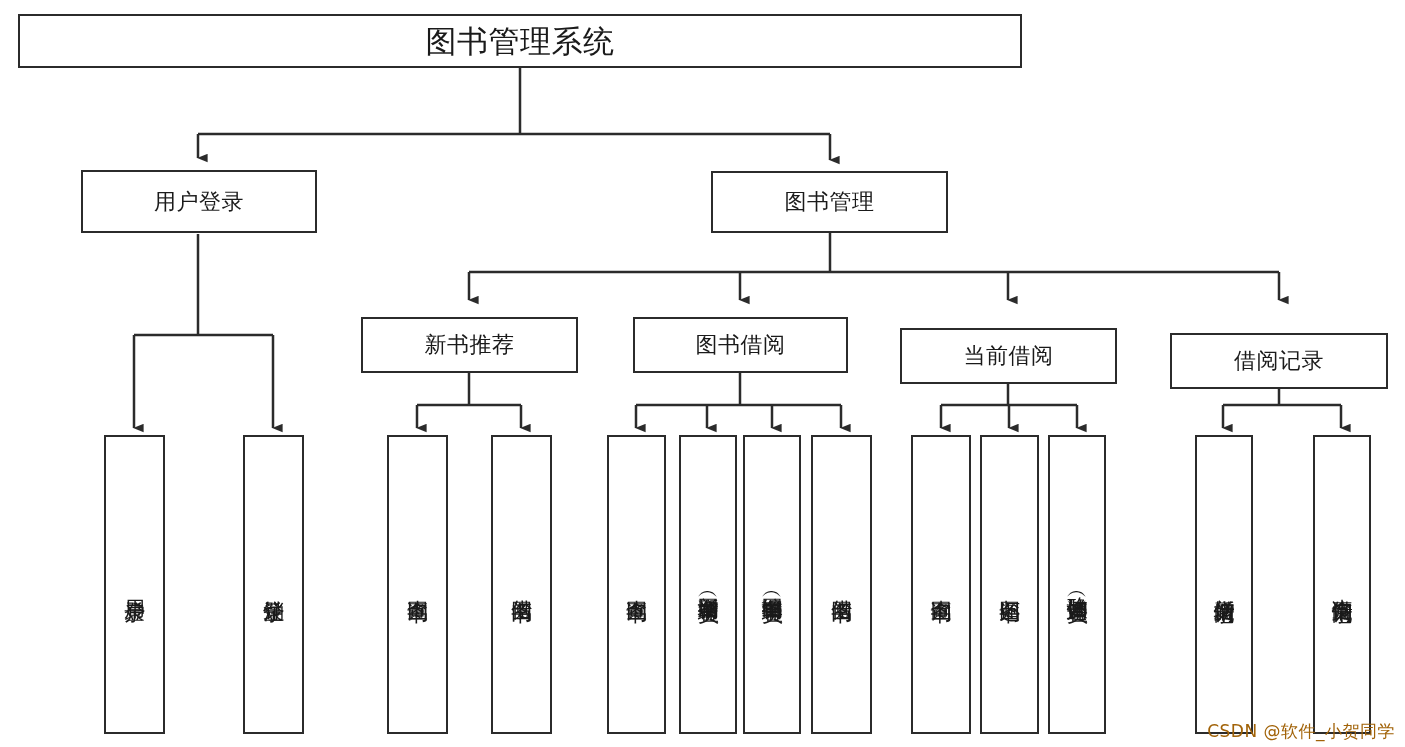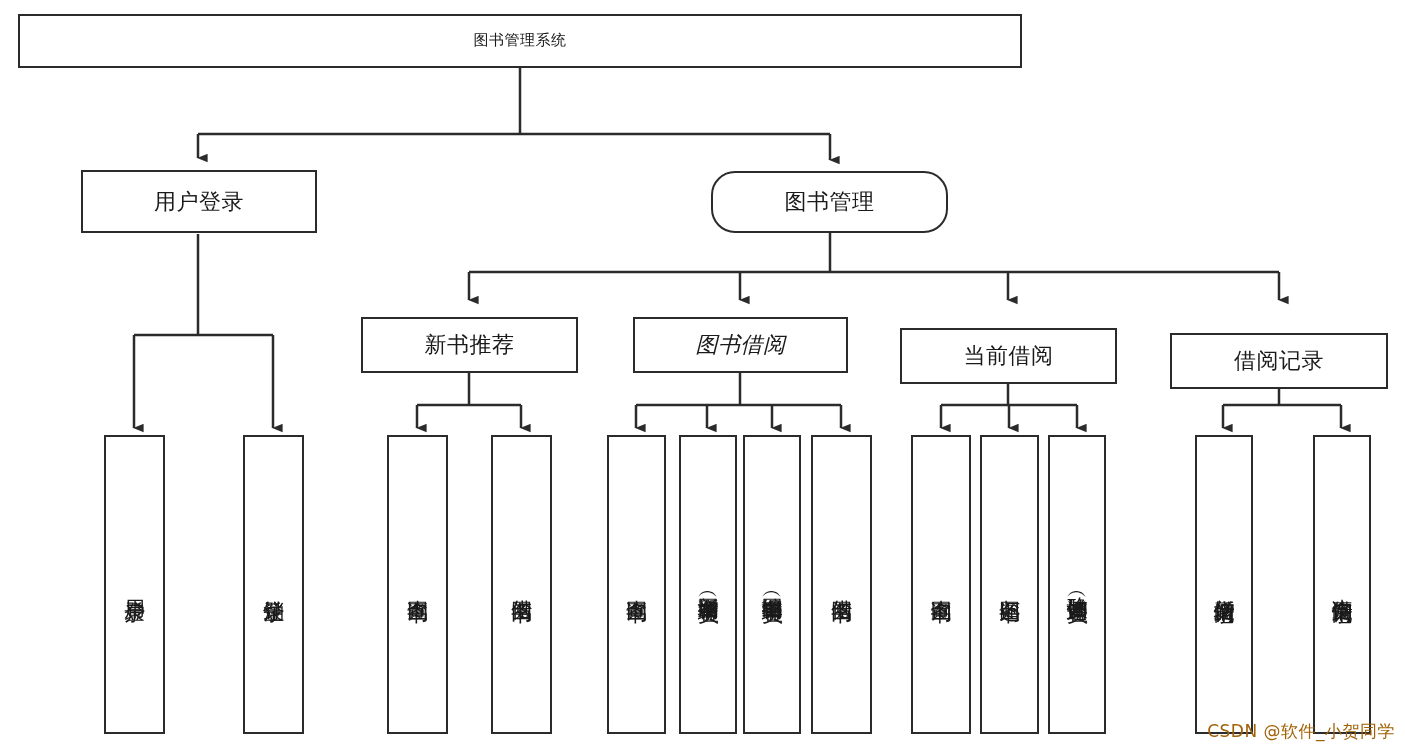--- a/index.html
+++ b/index.html
@@ -52,21 +52,21 @@
   }
   .node.vertical .node-label {
     writing-mode: vertical-rl;
     text-orientation: upright;
     font-size: 21px;
     line-height: 1.06;
     letter-spacing: 1px;
     white-space: nowrap;
     max-height: 100%;
   }
-  .node.root .node-label { font-size: 15px; }
+  .node.root .node-label { font-size: 31px; }
   .watermark {
     position: absolute;
     right: 10px;
     bottom: 4px;
     font-size: 17px;
     color: #a16207;
     white-space: nowrap;
     font-family: "DejaVu Sans", "Liberation Sans", sans-serif;
     letter-spacing: 0.5px;
   }
@@ -126,28 +126,28 @@
     </g>
   </svg>
 
   <div class="node horizontal root" style="left:18px; top:14px; width:1004px; height:54px;">
     <span class="node-label">图书管理系统</span>
   </div>
 
   <div class="node horizontal" style="left:81px; top:170px; width:236px; height:63px;">
     <span class="node-label">用户登录</span>
   </div>
-  <div class="node horizontal" style="left:711px; top:171px; width:237px; height:62px;border-radius:24px;">
+  <div class="node horizontal" style="left:711px; top:171px; width:237px; height:62px;">
     <span class="node-label">图书管理</span>
   </div>
 
   <div class="node horizontal" style="left:361px; top:317px; width:217px; height:56px;">
     <span class="node-label">新书推荐</span>
   </div>
-  <div class="node horizontal" style="left:633px; top:317px; width:215px; height:56px;font-style:italic;">
+  <div class="node horizontal" style="left:633px; top:317px; width:215px; height:56px;">
     <span class="node-label">图书借阅</span>
   </div>
   <div class="node horizontal" style="left:900px; top:317px; width:217px; height:56px;margin-top:11px;">
     <span class="node-label">当前借阅</span>
   </div>
   <div class="node horizontal" style="left:1170px; top:333px; width:218px; height:56px;">
     <span class="node-label">借阅记录</span>
   </div>
 
   <div class="node vertical" style="left:104px; top:435px; width:61px; height:299px;">

